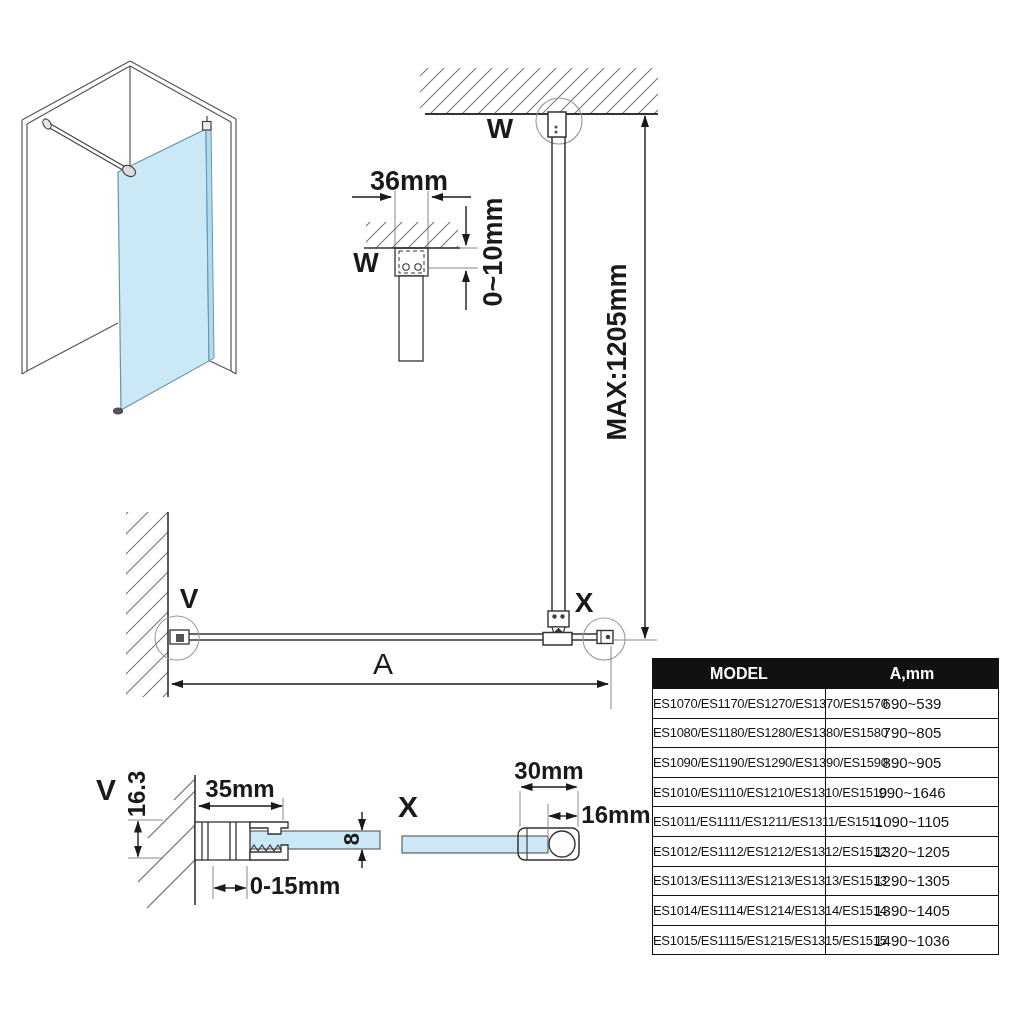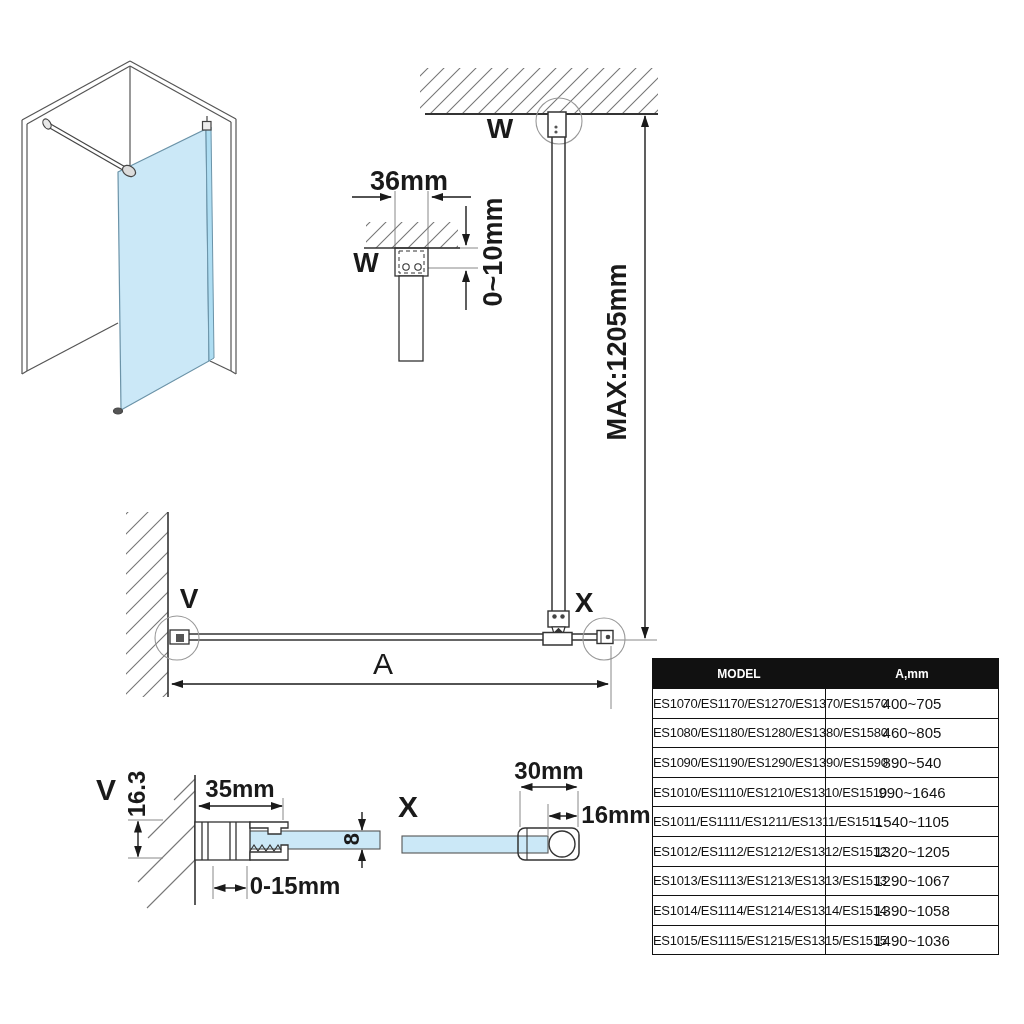--- a/index.html
+++ b/index.html
@@ -2,21 +2,21 @@
 <html><head>
 <meta charset="utf-8">
 <style>
   html,body{margin:0;padding:0;background:#ffffff;width:1024px;height:1024px;overflow:hidden;}
   .stage{position:relative;width:1024px;height:1024px;background:#fff;font-family:"Liberation Sans",sans-serif;}
   svg{position:absolute;left:0;top:0;}
   svg text{fill:#1a1a1a;font-family:"Liberation Sans",sans-serif;}
   .dimtxt{font-weight:bold;}
   .spec-table{position:absolute;left:652px;top:658px;width:347px;border-collapse:collapse;table-layout:fixed;}
   .spec-table th,.spec-table td{border:1.6px solid #111;padding:0;text-align:center;vertical-align:middle;}
-  .spec-table thead th{background:#111;color:#fff;font-size:12px;font-weight:bold;height:29px;}
+  .spec-table thead th{background:#111;color:#fff;font-size:16px;font-weight:bold;height:29px;}
   .spec-table td{height:28.6px;background:#fff;color:#111;}
   .spec-table td.model{font-size:13px;letter-spacing:-0.3px;width:238px;}
   .spec-table td.aval{font-size:15px;}
 </style>
 </head>
 <body>
 
 <div class="stage">
 
 <svg width="1024" height="1024" viewBox="0 0 1024 1024">
@@ -231,49 +231,49 @@
 <table class="spec-table">
   <thead>
     <tr>
       <th>MODEL</th>
       <th>A,mm</th>
     </tr>
   </thead>
   <tbody>
     <tr>
       <td class="model">ES1070/ES1170/ES1270/ES1370/ES1570</td>
-      <td class="aval">400~705</td>
+      <td class="aval">690~539</td>
     </tr>
     <tr>
       <td class="model">ES1080/ES1180/ES1280/ES1380/ES1580</td>
-      <td class="aval">460~805</td>
+      <td class="aval">790~805</td>
     </tr>
     <tr>
       <td class="model">ES1090/ES1190/ES1290/ES1390/ES1590</td>
-      <td class="aval">890~540</td>
+      <td class="aval">890~905</td>
     </tr>
     <tr>
       <td class="model">ES1010/ES1110/ES1210/ES1310/ES1510</td>
       <td class="aval">990~1646</td>
     </tr>
     <tr>
       <td class="model">ES1011/ES1111/ES1211/ES1311/ES1511</td>
-      <td class="aval">1540~1105</td>
+      <td class="aval">1090~1105</td>
     </tr>
     <tr>
       <td class="model">ES1012/ES1112/ES1212/ES1312/ES1512</td>
       <td class="aval">1320~1205</td>
     </tr>
     <tr>
       <td class="model">ES1013/ES1113/ES1213/ES1313/ES1513</td>
-      <td class="aval">1290~1067</td>
+      <td class="aval">1290~1305</td>
     </tr>
     <tr>
       <td class="model">ES1014/ES1114/ES1214/ES1314/ES1514</td>
-      <td class="aval">1390~1058</td>
+      <td class="aval">1390~1405</td>
     </tr>
     <tr>
       <td class="model">ES1015/ES1115/ES1215/ES1315/ES1515</td>
       <td class="aval">1490~1036</td>
     </tr>
   </tbody>
 </table>
 
 </div>
 

